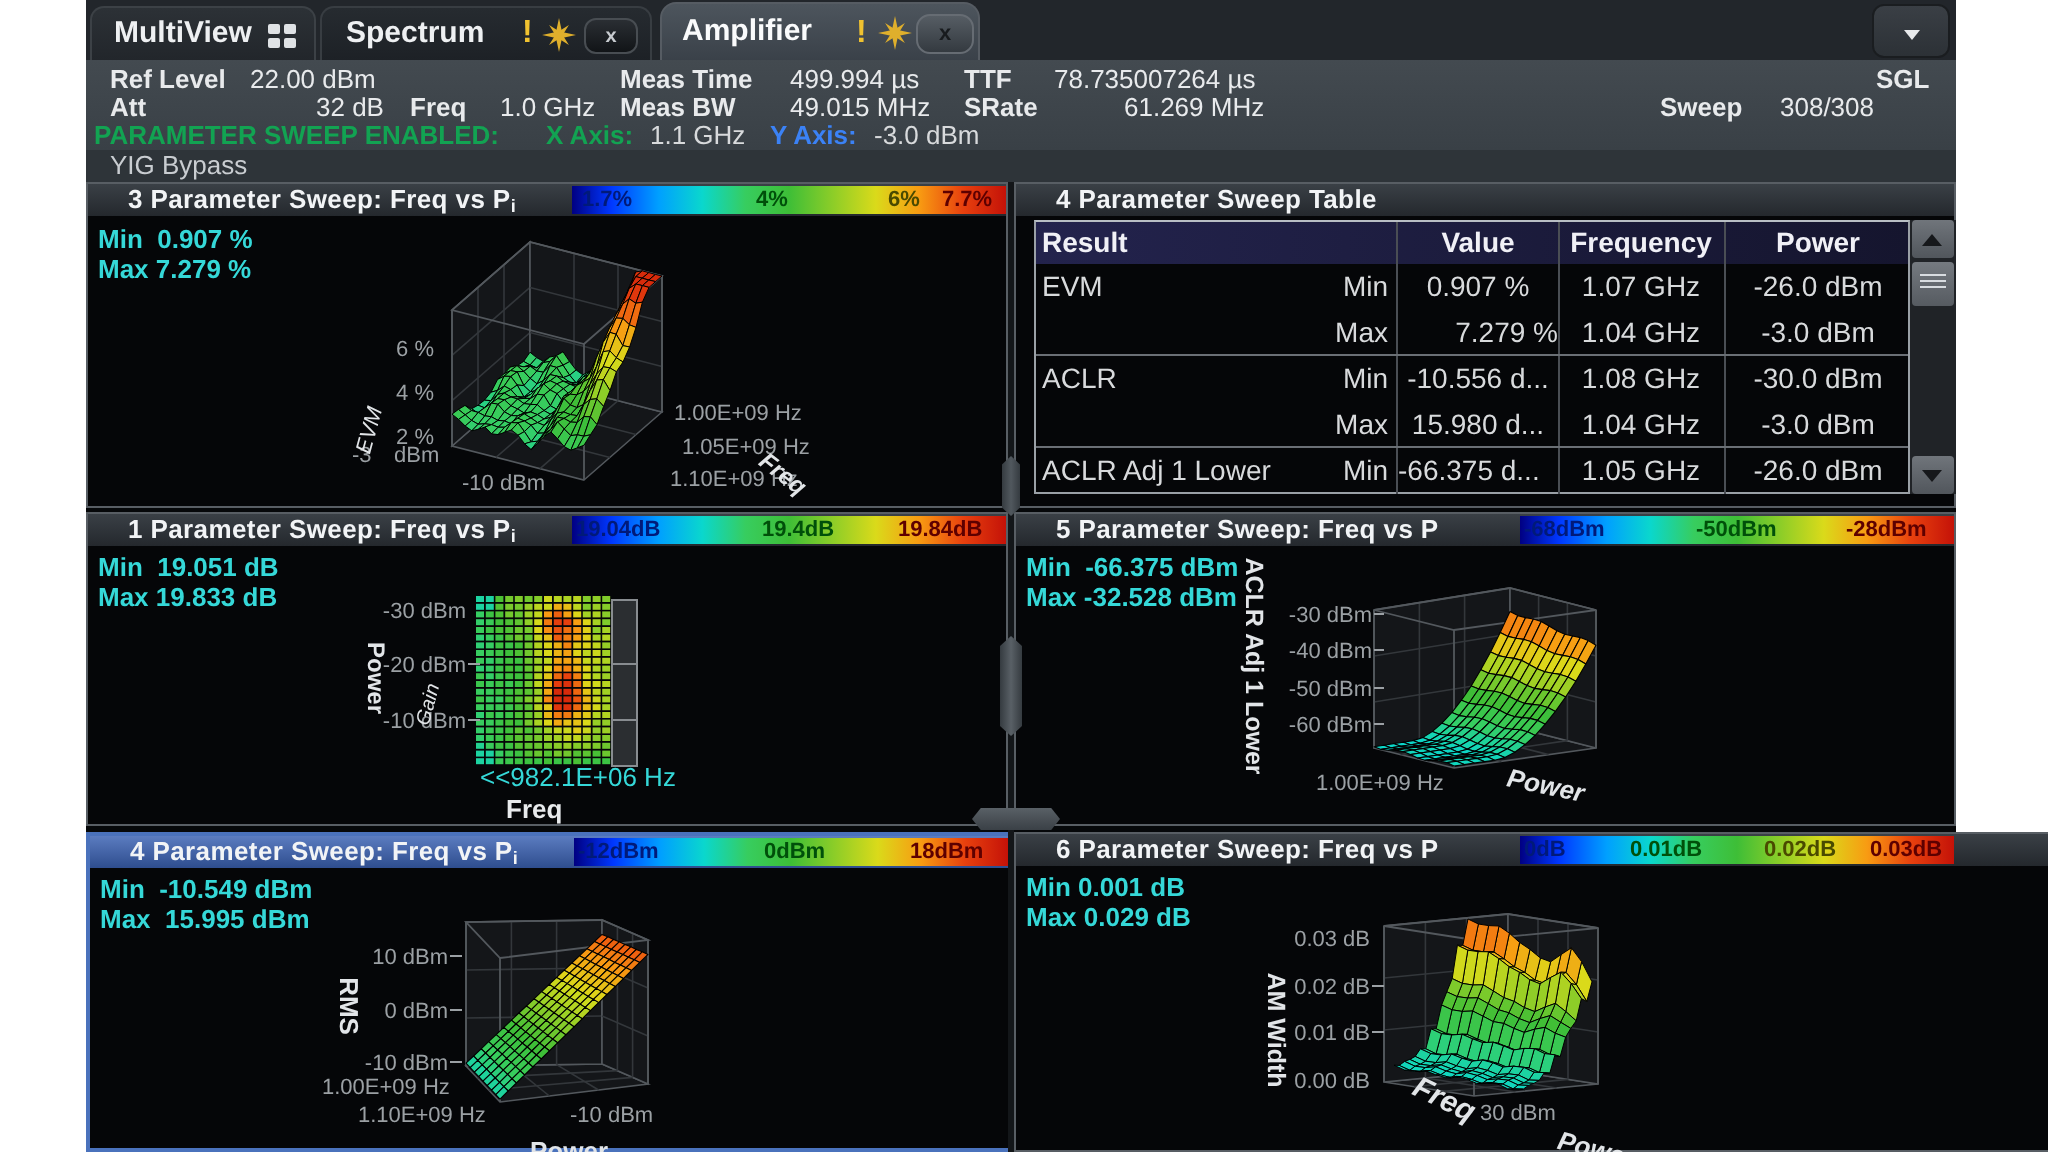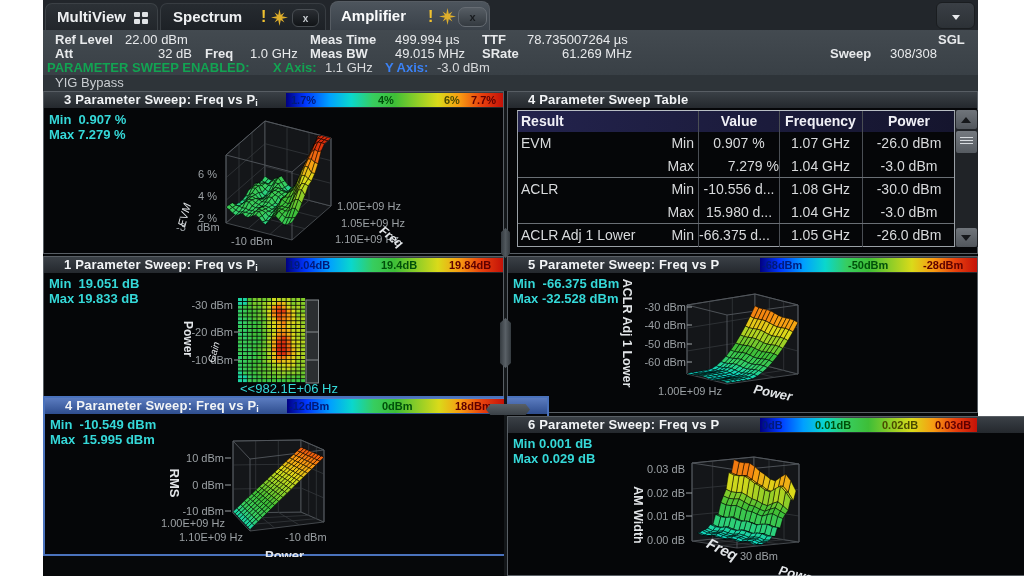--- a/index.html
+++ b/index.html
@@ -950,21 +950,21 @@
           <line x1="686" y1="306" x2="691" y2="306" stroke="#9ba0a4"></line>
           <line x1="686" y1="324" x2="691" y2="324" stroke="#9ba0a4"></line>
           <line x1="686" y1="343" x2="691" y2="343" stroke="#9ba0a4"></line>
           <line x1="686" y1="361" x2="691" y2="361" stroke="#9ba0a4"></line>
           <text x="657" y="394">1.00E+09 Hz</text>
         </g>
         <text fill="#e2e5e8" font-size="12.5" font-weight="bold" text-anchor="middle" transform="translate(622,332) rotate(90)">ACLR Adj 1 Lower</text>
         <text fill="#e2e5e8" font-size="13" font-weight="bold" font-style="italic" text-anchor="middle" transform="translate(771,396) rotate(12)">Power</text>
       </svg>
     </div>
-    <div class="panel" style="left:0px;top:396px;width:506px;height:160px;border-color:#4a72bc;border-width:2px">
+    <div class="panel" style="left:0px;top:416px;width:506px;height:160px;border-color:#4a72bc;border-width:2px">
       <div class="ptitle" style="background:linear-gradient(#5b7cc0,#2e4d8e)">4 Parameter Sweep: Freq vs P<span style="font-size:9px;vertical-align:-2px">i</span></div>
       <div class="gbar" style="left:242px;width:217px">
         <span style="left:2px;color:#001a7a">-12dBm</span>
         <span style="left:95px;color:#00500a">0dBm</span>
         <span style="left:168px;color:#5e0000">18dBm</span>
       </div>
       <div class="cy abs" style="left:5px;top:19px">Min&nbsp; -10.549 dBm</div>
       <div class="cy abs" style="left:5px;top:34px">Max&nbsp; 15.995 dBm</div>
       <svg class="abs" style="left:0;top:16px" width="459" height="143" viewBox="43 432 459 143">
         <polygon points="248.0,549.0 322.0,540.0 299.0,530.0 231.0,531.0" fill="#141619" stroke="#53585d" stroke-width="0.8"></polygon>

